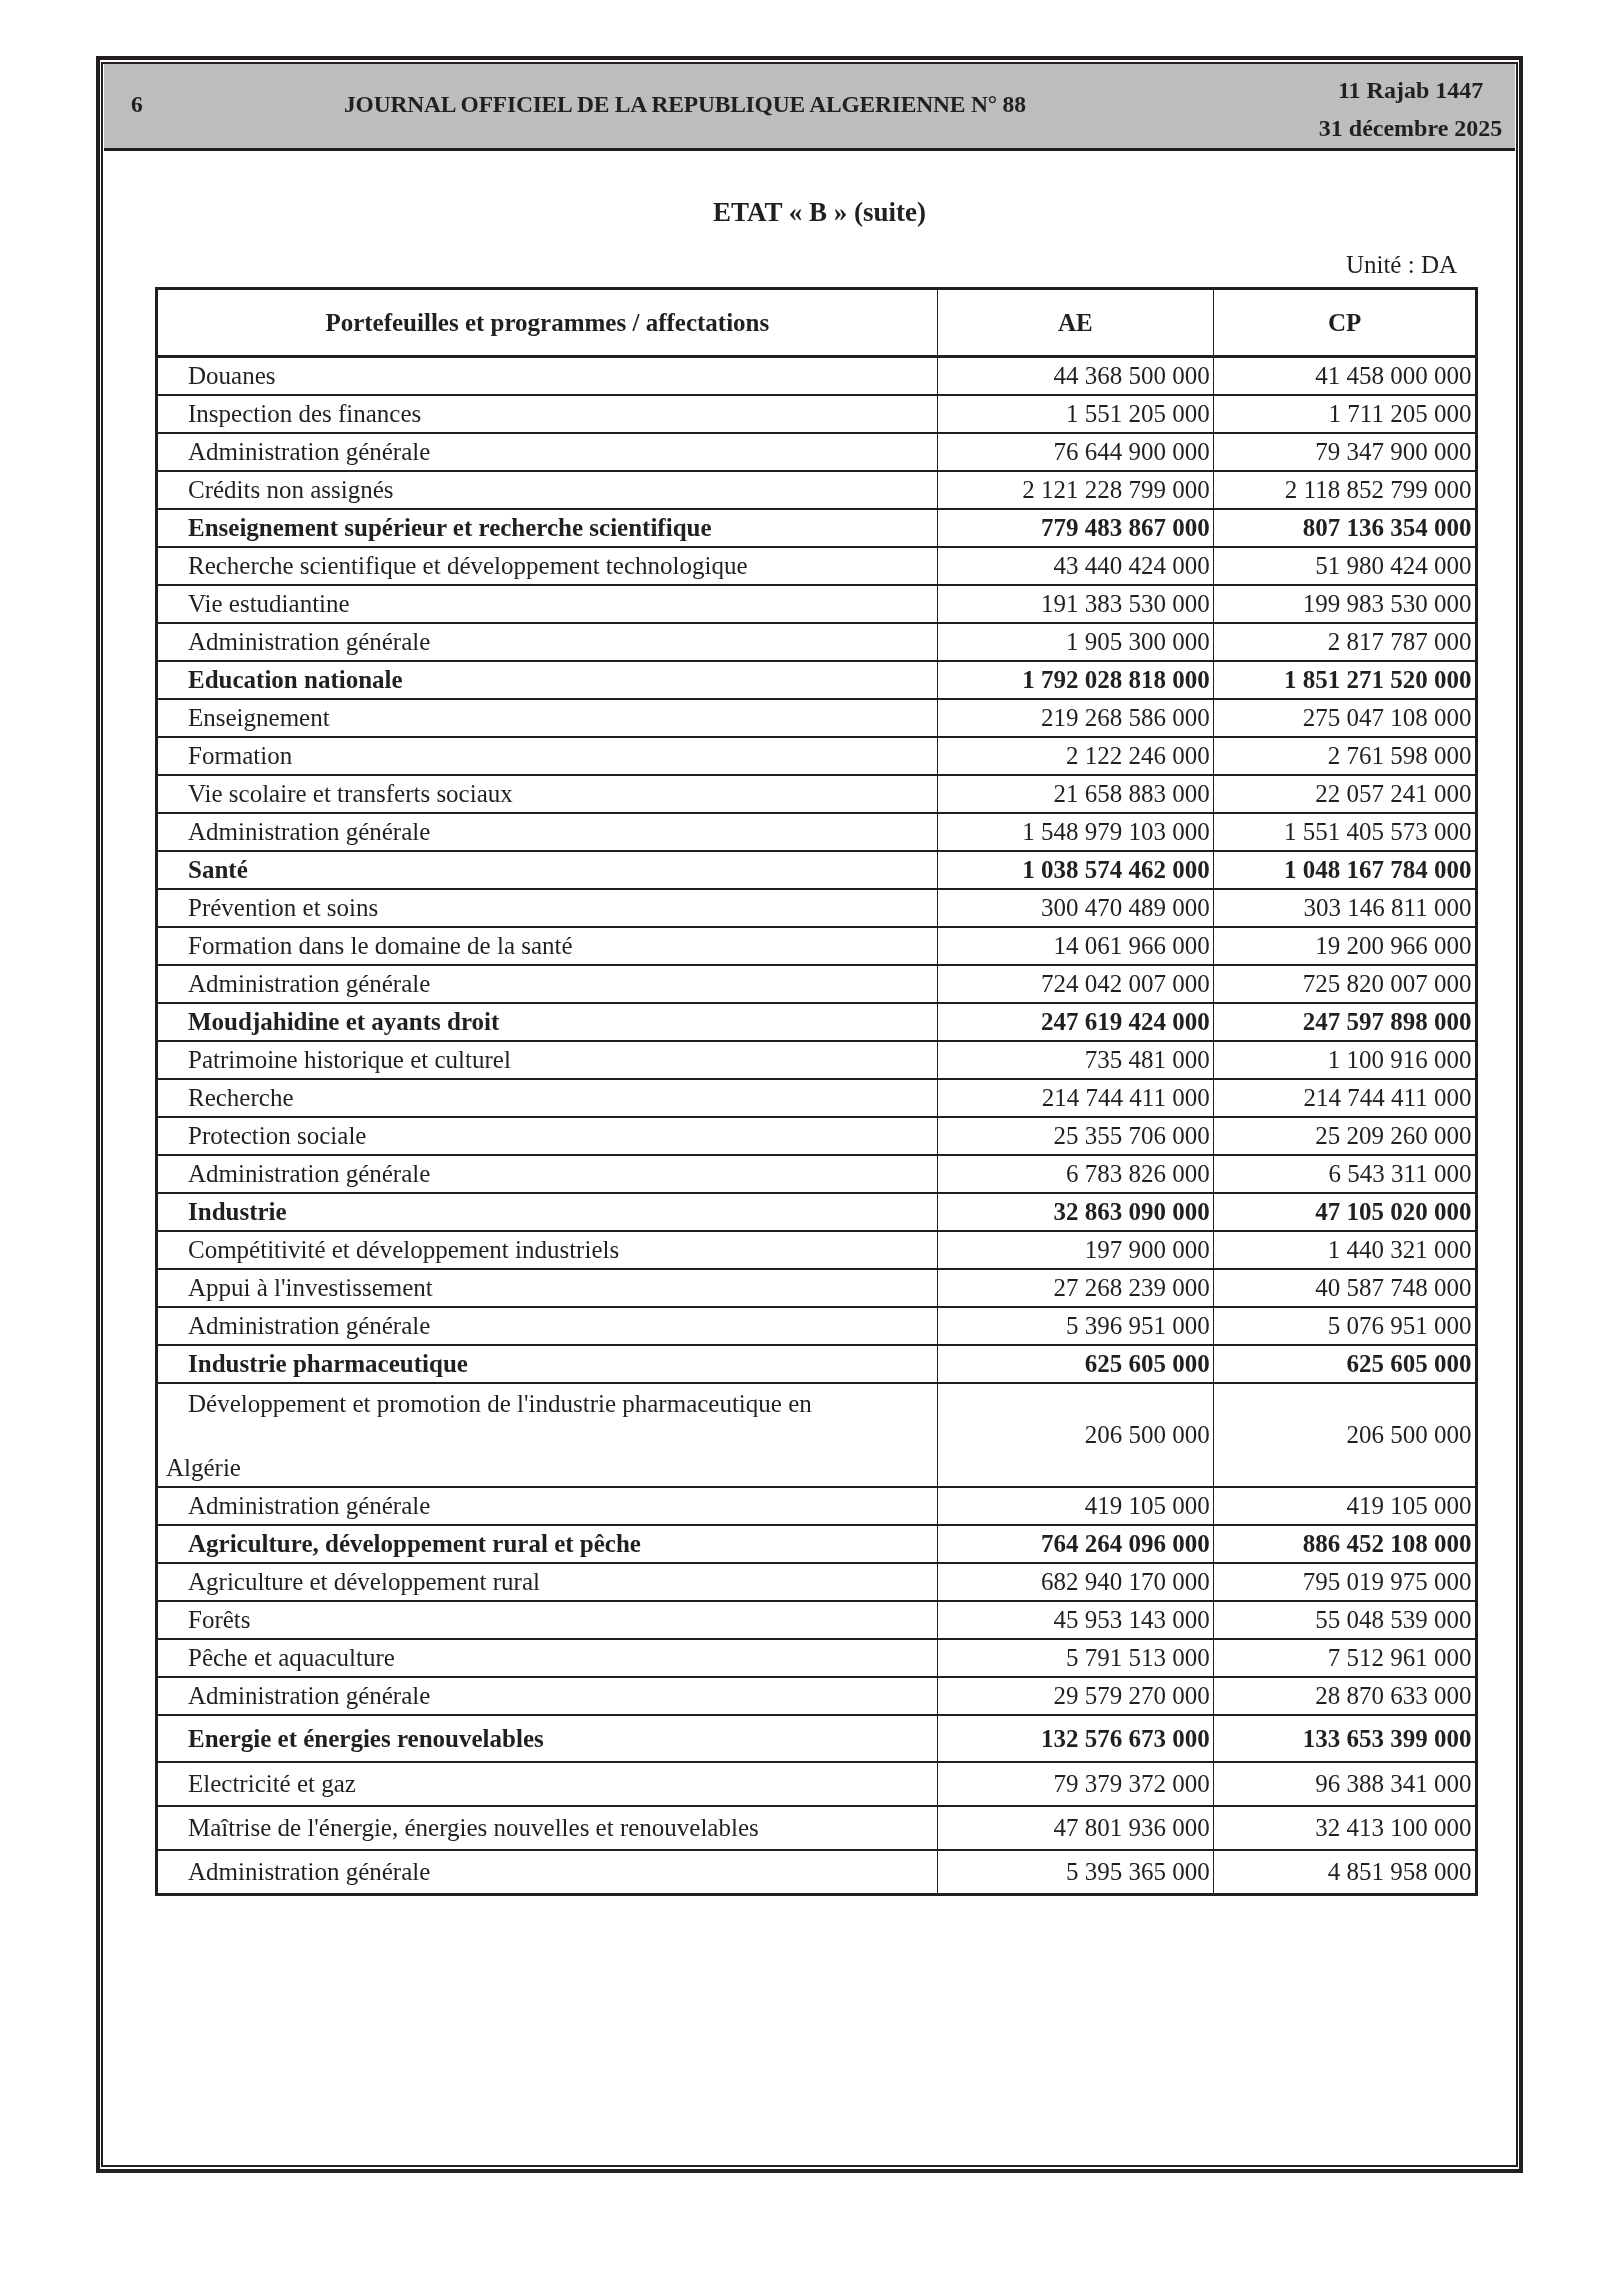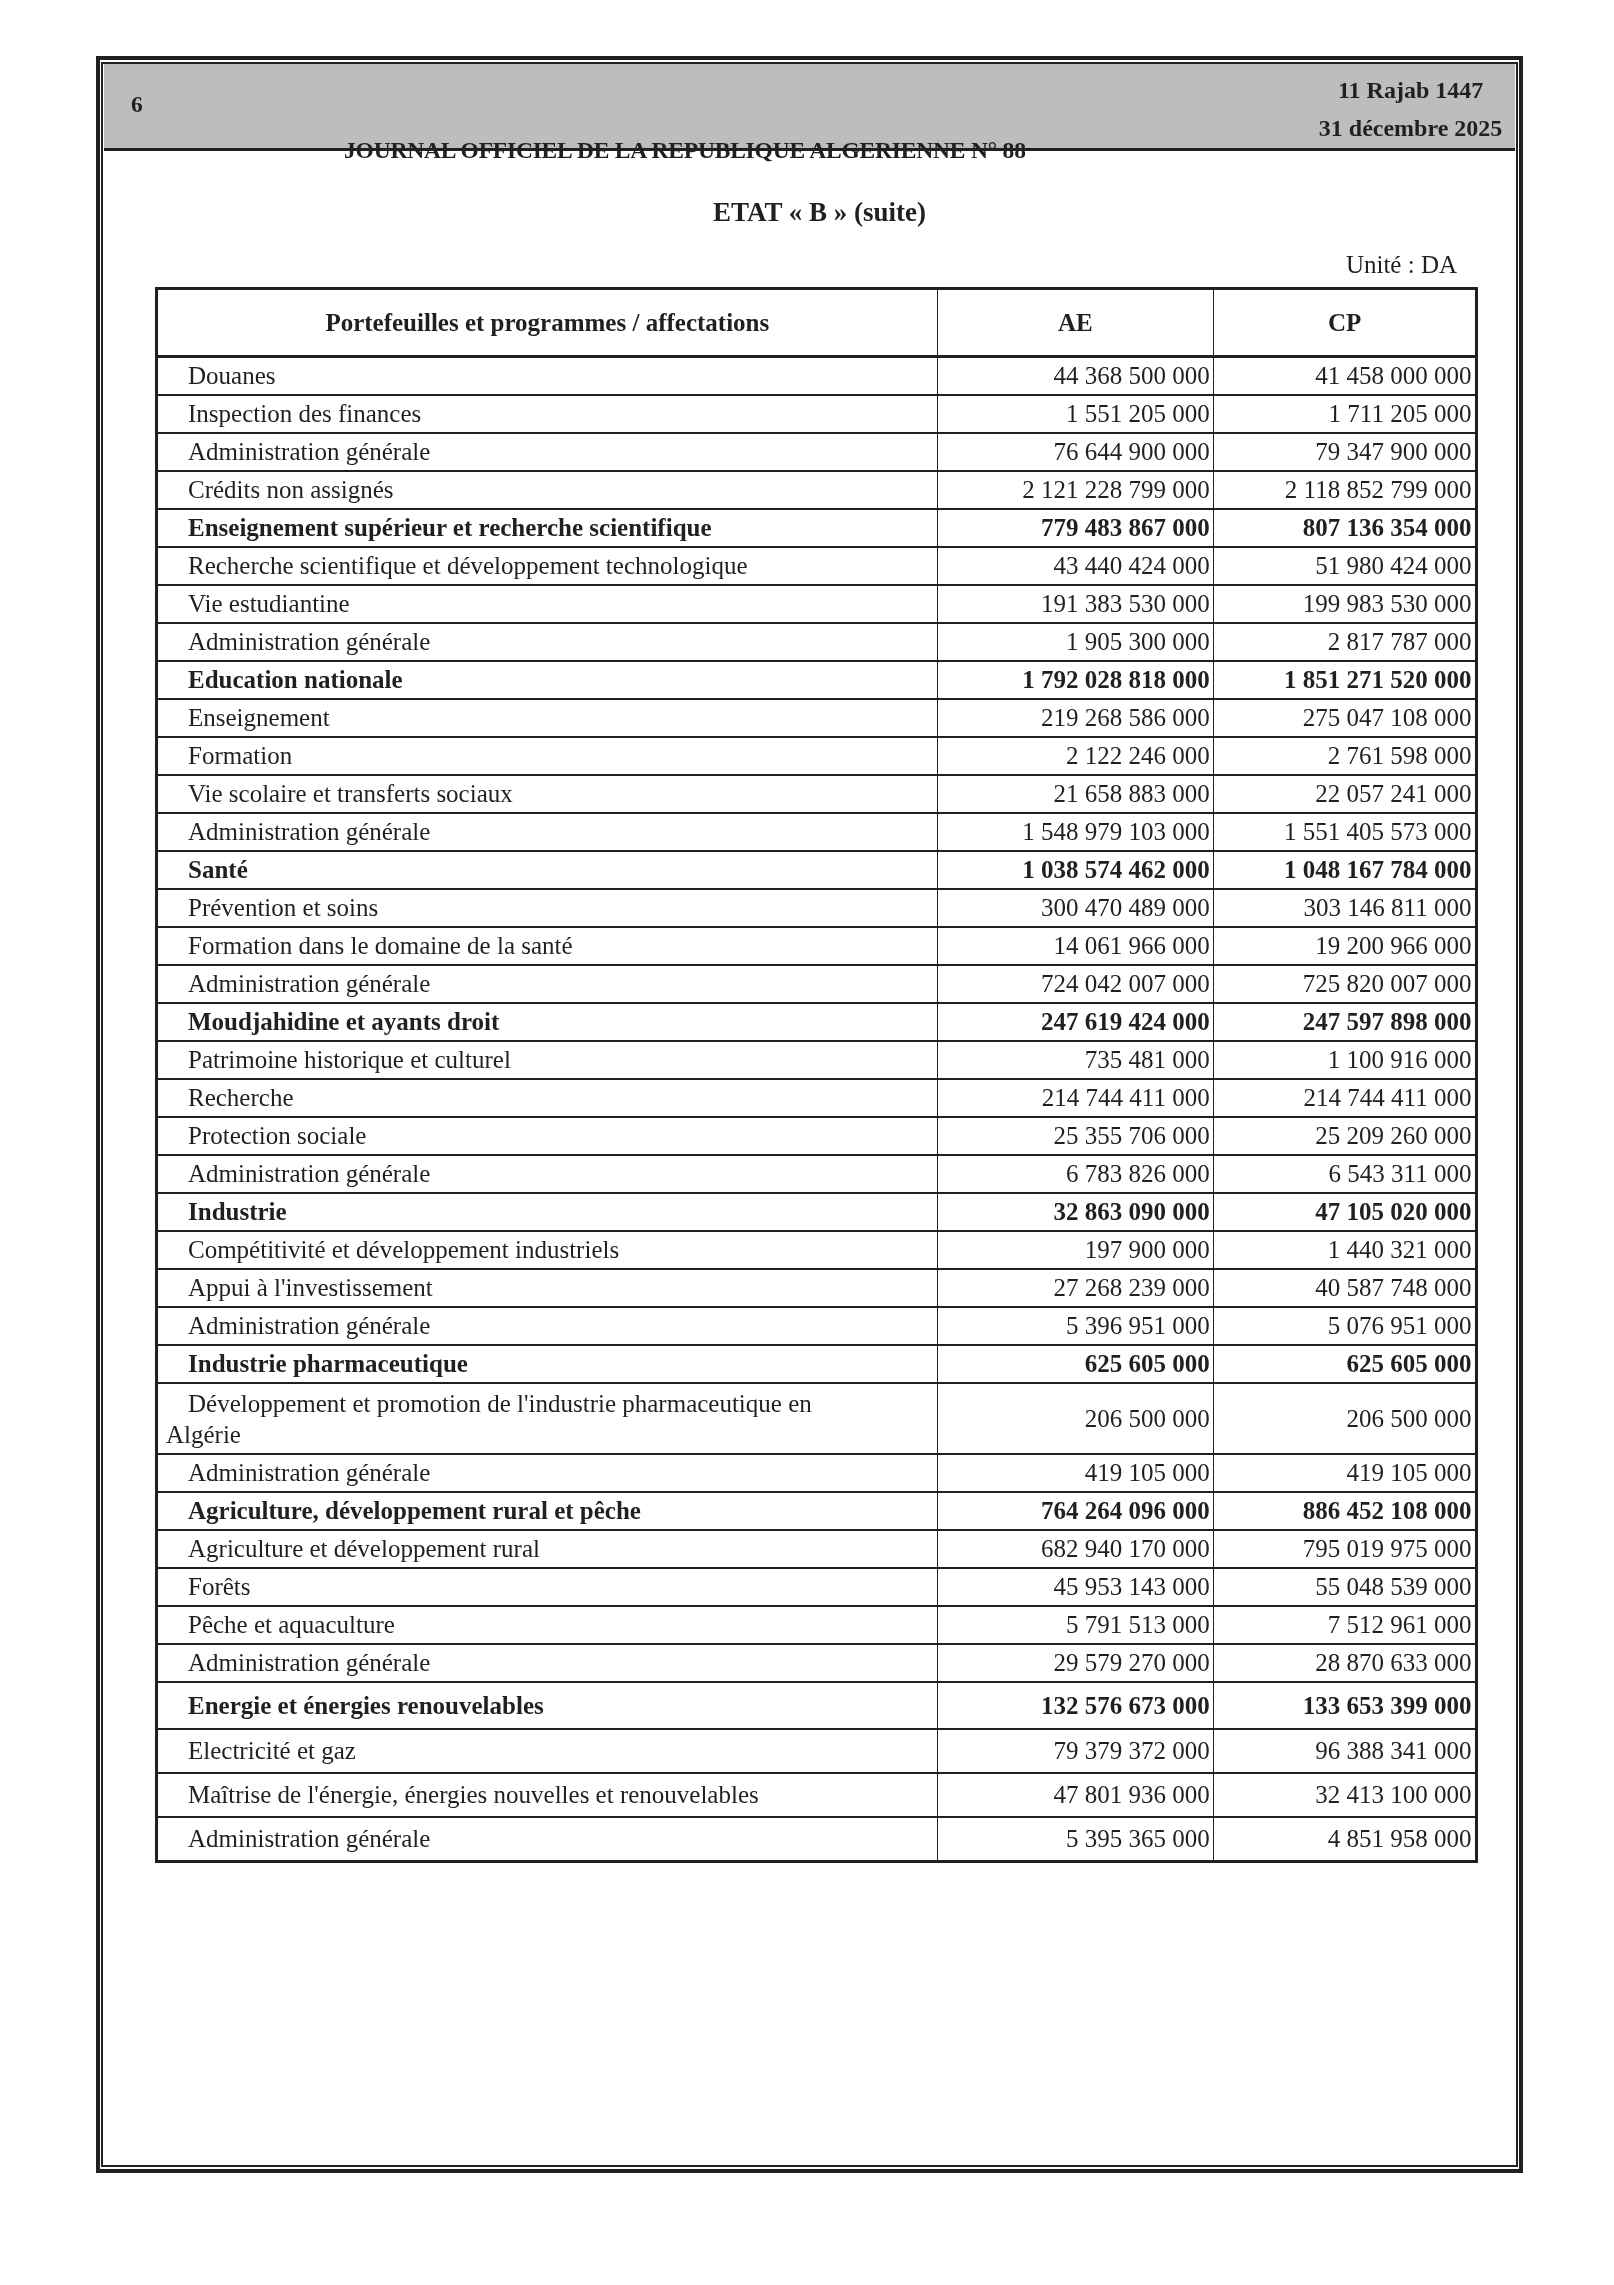--- a/index.html
+++ b/index.html
@@ -15,21 +15,21 @@
   .frame-inner {
     position: absolute; left: 101px; top: 62px; width: 1417px; height: 2105px;
     border: 2.7px solid #231f20; box-sizing: border-box;
   }
   .header-band {
     position: absolute; left: 104px; top: 64px; width: 1411px; height: 87px;
     background: #bcbdbf; border-bottom: 3.6px solid #231f20; box-sizing: border-box;
     font-weight: bold;
   }
   .hdr-page { position: absolute; left: 27px; top: 27px; font-size: 23.5px; }
-  .hdr-title { position: absolute; left: 240px; top: 27px; font-size: 23.5px; letter-spacing: -0.2px; margin-top: 46px; }
+  .hdr-title { position: absolute; left: 240px; top: 27px; font-size: 23.5px; letter-spacing: -0.2px; }
   .hdr-date { position: absolute; right: 12.7px; top: 7.2px; text-align: center; font-size: 24px; line-height: 38px; }
   .doc-title {
     position: absolute; left: 12px; width: 1615px; top: 197px; text-align: center;
     font-size: 27px; font-weight: bold;
   }
   .unit { position: absolute; right: 158px; top: 251px; font-size: 25px; }
   table.budget {
     position: absolute; left: 155px; top: 287px; width: 1323px;
     border-collapse: collapse; font-size: 25px;
   }
@@ -40,21 +40,21 @@
   }
   table.budget { border: 3.6px solid #231f20; }
   table.budget thead th { height: 65px; font-weight: bold; text-align: center; border-bottom: 3.6px solid #231f20; margin-left: 43px; }
   table.budget td.label { padding-left: 30px; text-align: left; }
   table.budget td.num { text-align: right; white-space: nowrap; padding-right: 3.6px; }
   col.c1 { width: 783px; }
   col.c2 { width: 277px; }
   col.c3 { width: 263px; }
   tr.bold td { font-weight: bold; }
   tr.wrap td.label { line-height: 31px; padding-top: 3.6px; padding-bottom: 3.6px; }
-  tr.wrap td.label .cont { margin-left: -22px; display: block; }
+  tr.wrap td.label .cont { margin-left: -22px; display: block; margin-top: 33px; }
   tr.tall td { height: 45px; }
   tr.tall2 td { height: 42px; }
 </style>
 </head>
 <body>
 
 <div class="frame-outer"></div>
 <div class="frame-inner"></div>
 
 <div class="header-band">

